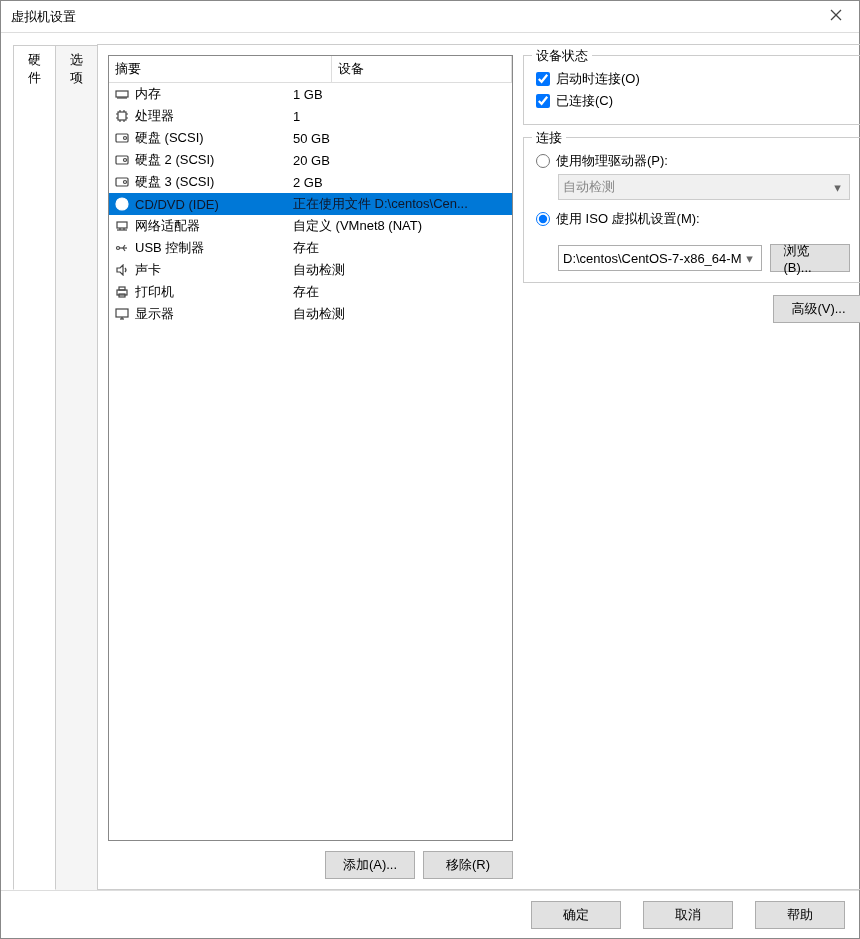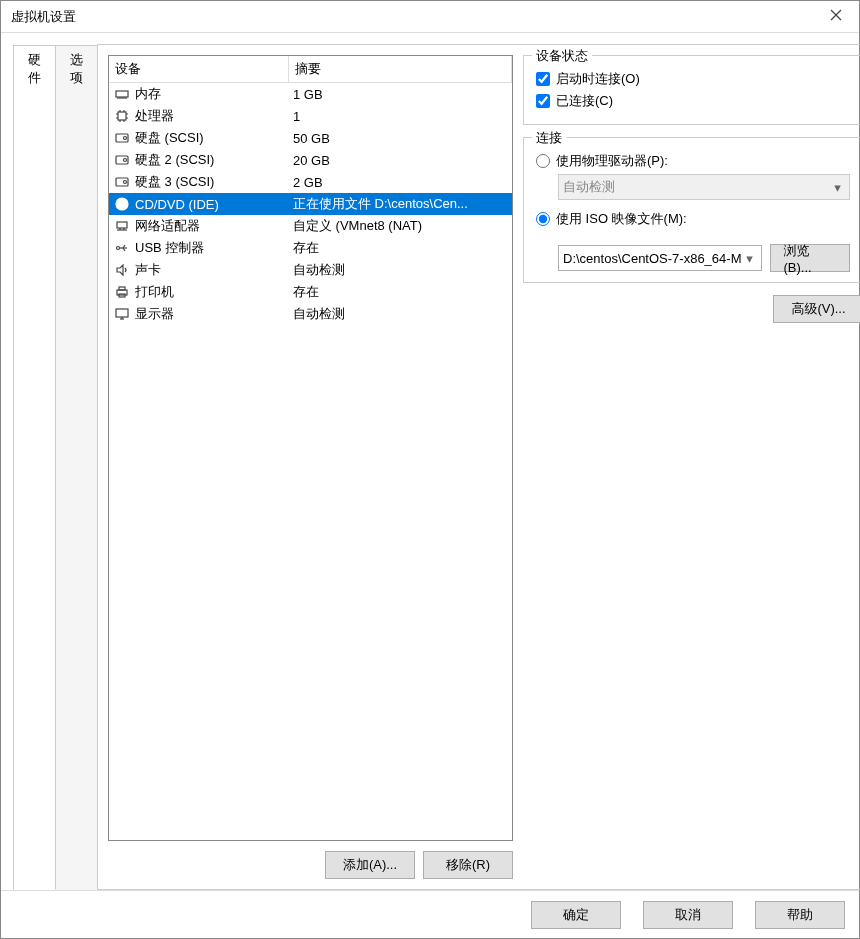--- a/index.html
+++ b/index.html
@@ -15,21 +15,21 @@
   .tab-body { border: 1px solid #ccc; margin-top: -1px; flex: 1; display: flex; padding: 10px; gap: 10px; min-height: 0; }
   .left-pane { width: 405px; display: flex; flex-direction: column; }
   .hw-list { border: 1px solid #888; flex: 1; overflow: hidden; }
   .hw-head { display: flex; background: #fff; border-bottom: 1px solid #ddd; }
   .hw-head .col { padding: 4px 6px; border-right: 1px solid #ddd; }
   .hw-rows { }
   .hw-row { display: flex; align-items: center; height: 22px; padding: 0 4px; }
   .hw-row .icon { width: 18px; height: 16px; display: inline-flex; align-items: center; justify-content: center; margin-right: 4px; flex-shrink: 0; }
   .hw-row .dev { width: 158px; white-space: nowrap; overflow: hidden; text-overflow: ellipsis; }
   .hw-row .sum { flex: 1; white-space: nowrap; overflow: hidden; text-overflow: ellipsis; }
-  .hw-row.selected { background: #0078d7; color: #ffffff; }
+  .hw-row.selected { background: #0078d7; color: #0f172a; }
   .hw-row.selected svg { stroke: #fff; fill: #fff; }
   .left-buttons { display: flex; justify-content: flex-end; gap: 8px; margin-top: 10px; }
   .btn { min-width: 90px; height: 28px; border: 1px solid #adadad; background: #e1e1e1; display: inline-flex; align-items: center; justify-content: center; padding: 0 12px; cursor: pointer; }
   .right-pane { flex: 1; display: flex; flex-direction: column; gap: 12px; }
   .group { border: 1px solid #ccc; padding: 10px 12px; position: relative; }
   .group-title { position: absolute; top: -9px; left: 8px; background: #fff; padding: 0 4px; }
   .chk-row, .rad-row { display: flex; align-items: center; gap: 6px; margin: 4px 0; }
   .indent { margin-left: 22px; }
   .combo { display: flex; align-items: center; height: 26px; border: 1px solid #adadad; background: #fff; padding: 0 4px; width: 100%; }
   .combo.disabled { background: #f0f0f0; color: #888; border-color: #ccc; }
@@ -64,22 +64,22 @@
     <div class="tabs">
       <div class="tab active">硬件</div>
       <div class="tab">选项</div>
     </div>
 
     <div class="tab-body">
 
       <div class="left-pane">
         <div class="hw-list">
           <div class="hw-head">
+            <div class="col col-sum">摘要</div>
             <div class="col col-dev">设备</div>
-            <div class="col col-sum">摘要</div>
           </div>
           <div class="hw-rows" id="hw-rows">
               <div class="hw-row">
                 <span class="icon">
                   <svg width="14" height="12" viewBox="0 0 14 12">
                     <rect x="1" y="3" width="12" height="6"></rect>
                     <line x1="3" y1="9" x2="3" y2="11"></line>
                     <line x1="5" y1="9" x2="5" y2="11"></line>
                     <line x1="7" y1="9" x2="7" y2="11"></line>
                     <line x1="9" y1="9" x2="9" y2="11"></line>
@@ -230,21 +230,21 @@
             <span>使用物理驱动器(P):</span>
           </label>
           <div class="indent">
             <div class="combo disabled">
               <span class="combo-text">自动检测</span>
               <span class="chev">▾</span>
             </div>
           </div>
           <label class="rad-row" style="margin-top:10px">
             <input type="radio" name="conn" checked="" style="">
-            <span>使用 ISO 映像文件(M):</span>
+            <span>使用 ISO 虚拟机设置(M):</span>
           </label>
           <div class="indent iso-row">
             <div class="combo">
               <span class="combo-text">D:\centos\CentOS-7-x86_64-M</span>
               <span class="chev">▾</span>
             </div>
             <div class="btn" style="min-width:80px">浏览(B)...</div>
           </div>
         </div>
 

